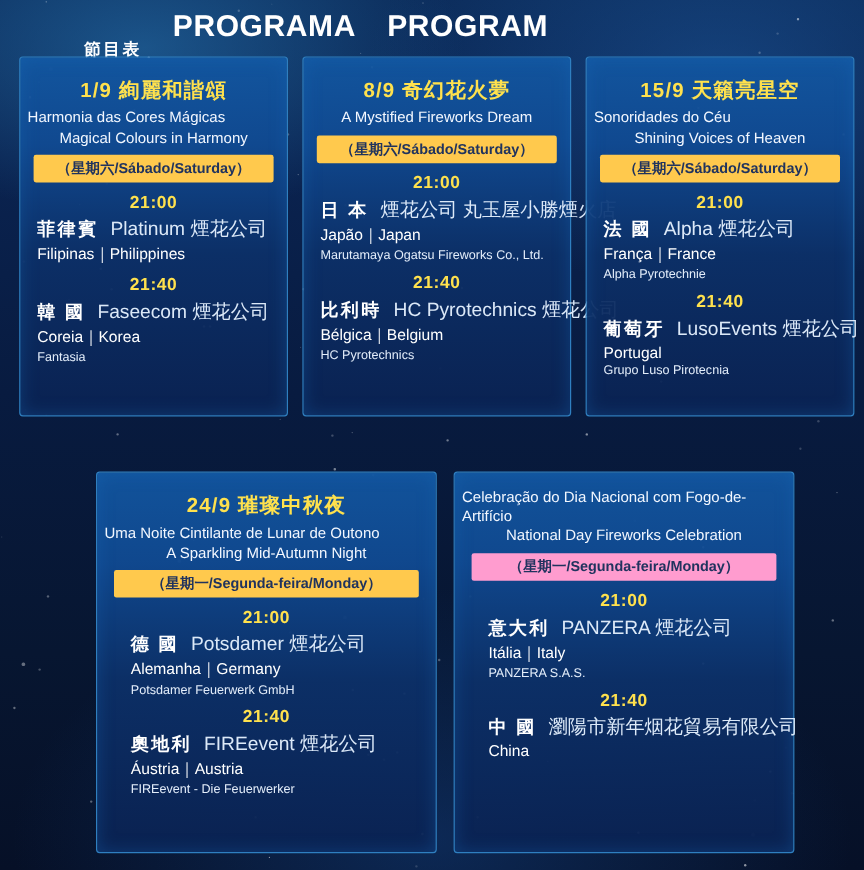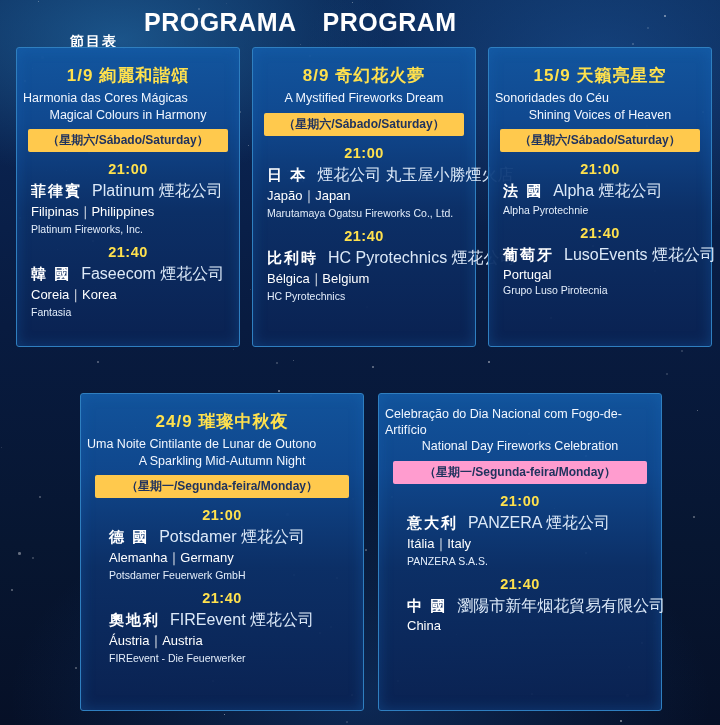--- a/index.html
+++ b/index.html
@@ -309,21 +309,20 @@
       <div class="title-pt">Harmonia das Cores Mágicas</div>
       <div class="title-en">Magical Colours in Harmony</div>
       <div class="daybar sat">（星期六/Sábado/Saturday）</div>
       <div class="slot">
         <div class="time">21:00</div>
         <div class="ctry-line">
           <span class="ctry-cn">菲律賓</span>
           <span class="co-cn">Platinum 煙花公司</span>
         </div>
         <div class="ctry-lat">Filipinas｜Philippines</div>
-        <div class="co-lat">Platinum Fireworks, Inc.</div>
       </div>
       <div class="slot">
         <div class="time">21:40</div>
         <div class="ctry-line">
           <span class="ctry-cn">韓 國</span>
           <span class="co-cn">Faseecom 煙花公司</span>
         </div>
         <div class="ctry-lat">Coreia｜Korea</div>
         <div class="co-lat">Fantasia</div>
       </div>
@@ -363,20 +362,21 @@
       </div>
       <div class="title-pt">Sonoridades do Céu</div>
       <div class="title-en">Shining Voices of Heaven</div>
       <div class="daybar sat">（星期六/Sábado/Saturday）</div>
       <div class="slot">
         <div class="time">21:00</div>
         <div class="ctry-line">
           <span class="ctry-cn">法 國</span>
           <span class="co-cn">Alpha 煙花公司</span>
         </div>
+        <div class="ctry-lat">França｜France</div>
         <div class="co-lat">Alpha Pyrotechnie</div>
       </div>
       <div class="slot">
         <div class="time">21:40</div>
         <div class="ctry-line">
           <span class="ctry-cn">葡萄牙</span>
           <span class="co-cn">LusoEvents 煙花公司</span>
         </div>
         <div class="ctry-lat">Portugal</div>
         <div class="co-lat">Grupo Luso Pirotecnia</div>

